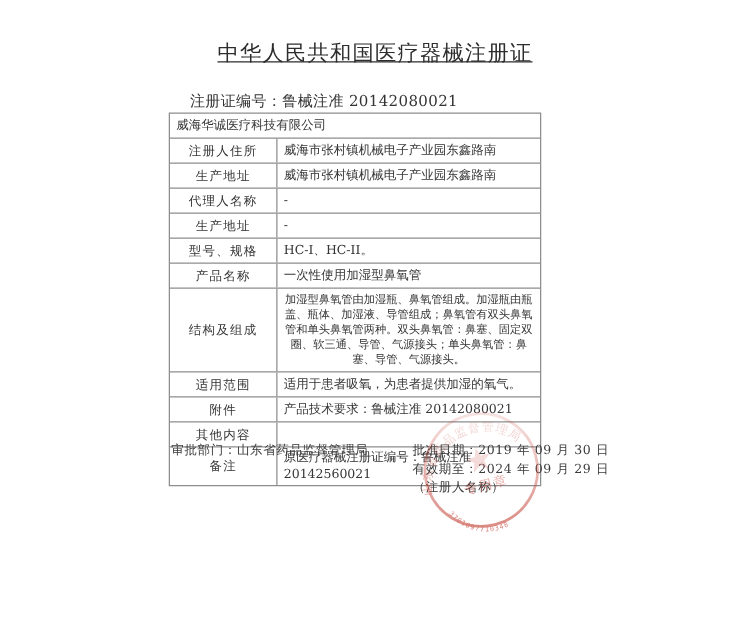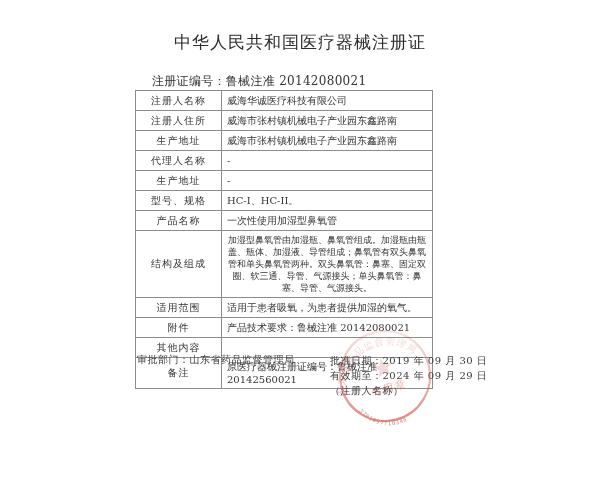--- a/index.html
+++ b/index.html
@@ -19,20 +19,21 @@
   .cert-title {
     position: absolute;
     top: 31px; left: 0;
     width: 600px;
     text-align: center;
     font-size: 17px;
     letter-spacing: 1px;
     color: #2d2d2d;
     font-weight: normal;
     margin: 0;
+    text-decoration: underline;
   }
   .reg-line {
     position: absolute;
     top: 73px; left: 152px;
     font-size: 12px;
     color: #333;
     letter-spacing: 0.3px;
   }
   .cert-table {
     position: absolute;
@@ -111,21 +112,20 @@
 
   <h1 class="cert-title">中华人民共和国医疗器械注册证</h1>
 
   <div class="reg-line">
     <span>注册证编号：</span><span>鲁械注准 20142080021</span>
   </div>
 
   <div class="cert-table">
 
     <div class="t-row">
-      <div class="cell-label">注册人名称</div>
       <div class="cell-value">威海华诚医疗科技有限公司</div>
     </div>
 
     <div class="t-row">
       <div class="cell-label">注册人住所</div>
       <div class="cell-value">威海市张村镇机械电子产业园东鑫路南</div>
     </div>
 
     <div class="t-row">
       <div class="cell-label">生产地址</div>

